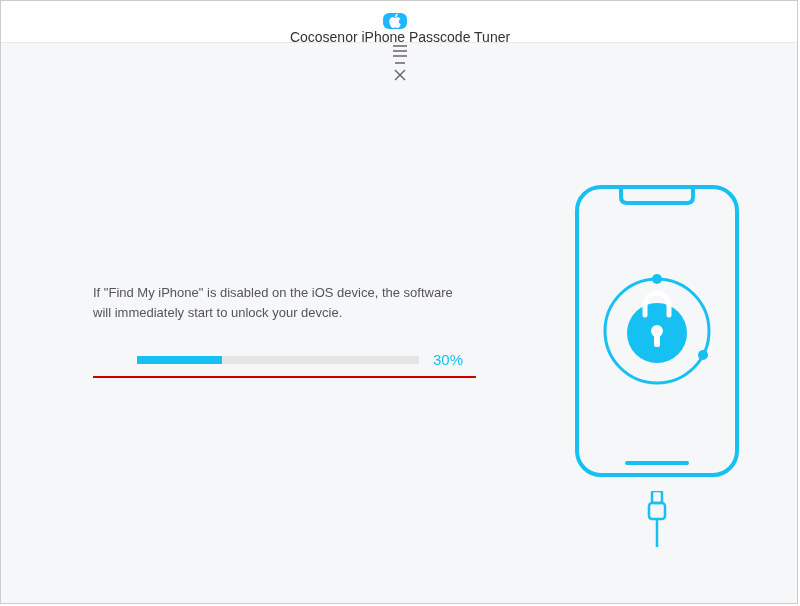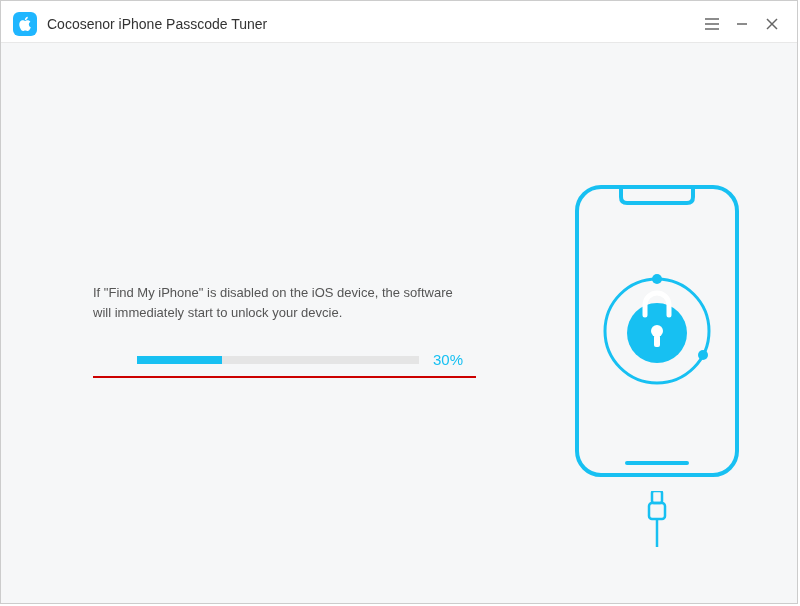--- a/index.html
+++ b/index.html
@@ -15,22 +15,23 @@
     height: 604px;
     border: 1px solid #ccc;
     background: #f6f7f8;
     position: relative;
   }
   .titlebar {
     height: 42px;
     background: #ffffff;
     display: flex;
     align-items: center;
-    padding: 4px 10px 0 12px;
+    padding: 12px 10px 0 12px;
     border-bottom: 1px solid #e8e8e8;
+    flex-direction: column;
   }
   .app-logo {
     width: 24px;
     height: 24px;
     border-radius: 6px;
     background: #1fb6ff;
     display: flex;
     align-items: center;
     justify-content: center;
     margin-right: 10px;

